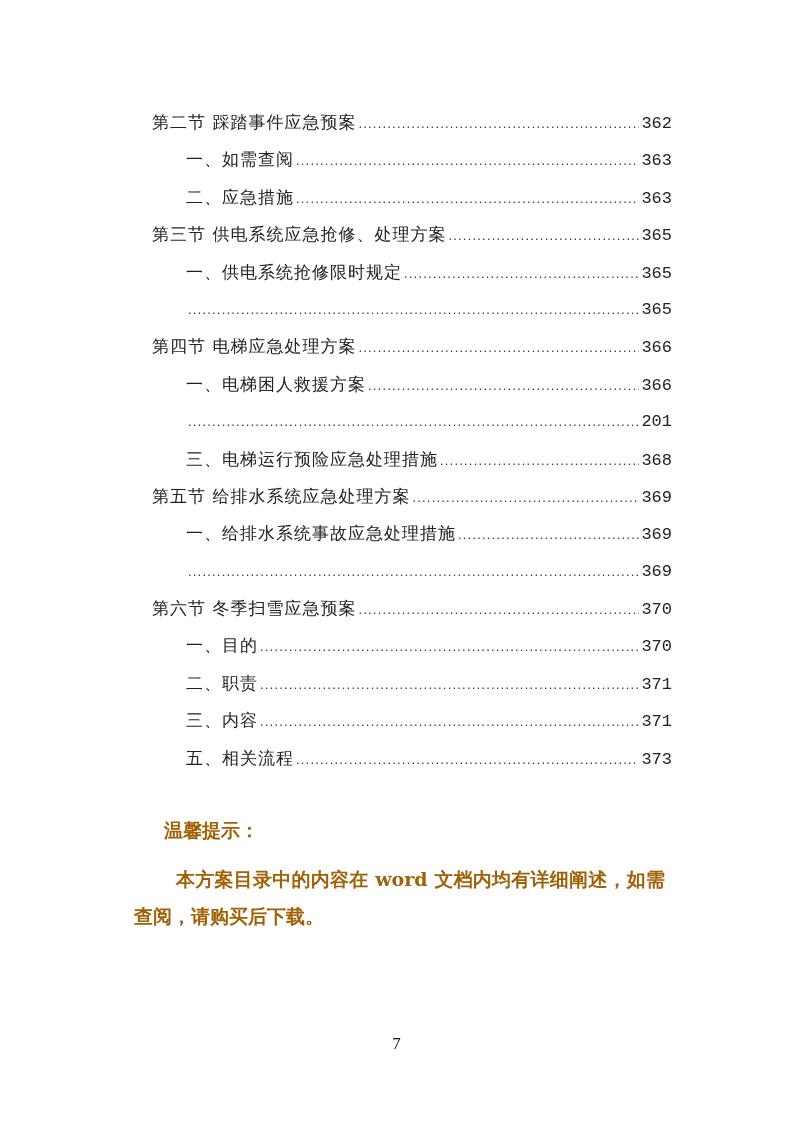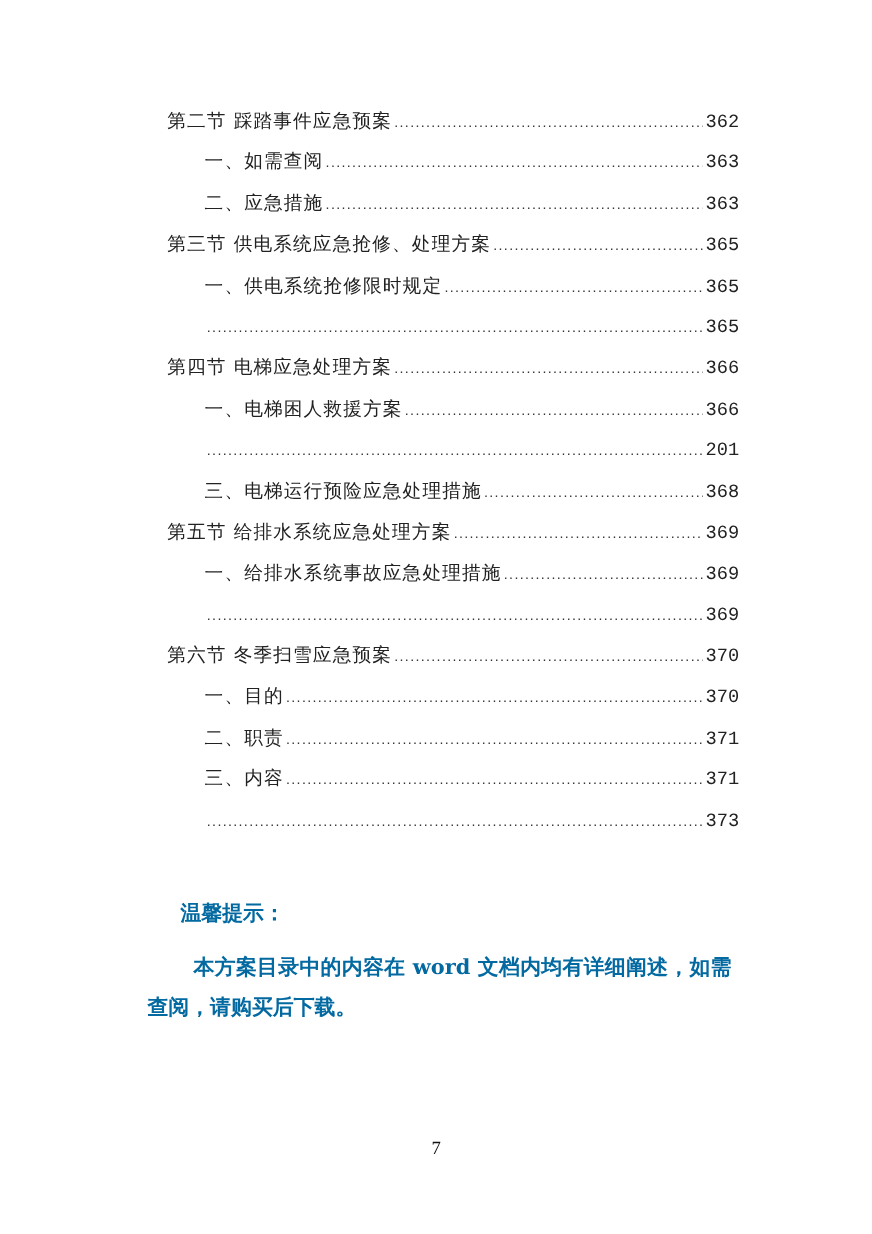--- a/index.html
+++ b/index.html
@@ -11,21 +11,21 @@
       width: 793px;
       height: 1122px;
       position: relative;
       overflow: hidden;
       font-family: "DejaVu Sans", sans-serif;
       color: #1a1a1a;
     }
     .toc {
       position: absolute;
       left: 152px;
-      top: 92px;
+      top: 104px;
       width: 520px;
       text-align: center;
     }
     .toc-row {
       display: flex;
       align-items: baseline;
       height: 37.4px;
       font-size: 17px;
       line-height: 37.4px;
       white-space: nowrap;
@@ -57,21 +57,21 @@
     }
     .notice {
       position: absolute;
       left: 122px;
       top: 812px;
       width: 555px;
       font-family: "DejaVu Serif", serif;
       font-weight: bold;
       font-size: 19px;
       line-height: 37px;
-      color: #0369a1;
+      color: #a16207;
     }
     .notice-title {
       padding-left: 42px;
     }
     .notice-body {
       text-indent: 42px;
       text-align: justify;
       margin: 12px;
     }
     .page-number {
@@ -165,20 +165,21 @@
     <span class="toc-title">二、职责</span>
     <span class="toc-leader"></span>
     <span class="toc-page">371</span>
   </div>
   <div class="toc-row level-2">
     <span class="toc-title">三、内容</span>
     <span class="toc-leader"></span>
     <span class="toc-page">371</span>
   </div>
   <div class="toc-row level-2">
+    <span class="toc-title">五、相关流程</span>
     <span class="toc-leader"></span>
     <span class="toc-page">373</span>
   </div>
 </div>
 
 <div class="notice">
   <div class="notice-title">温馨提示：</div>
   <p class="notice-body">本方案目录中的内容在 word 文档内均有详细阐述，如需查阅，请购买后下载。</p>
 </div>
 

